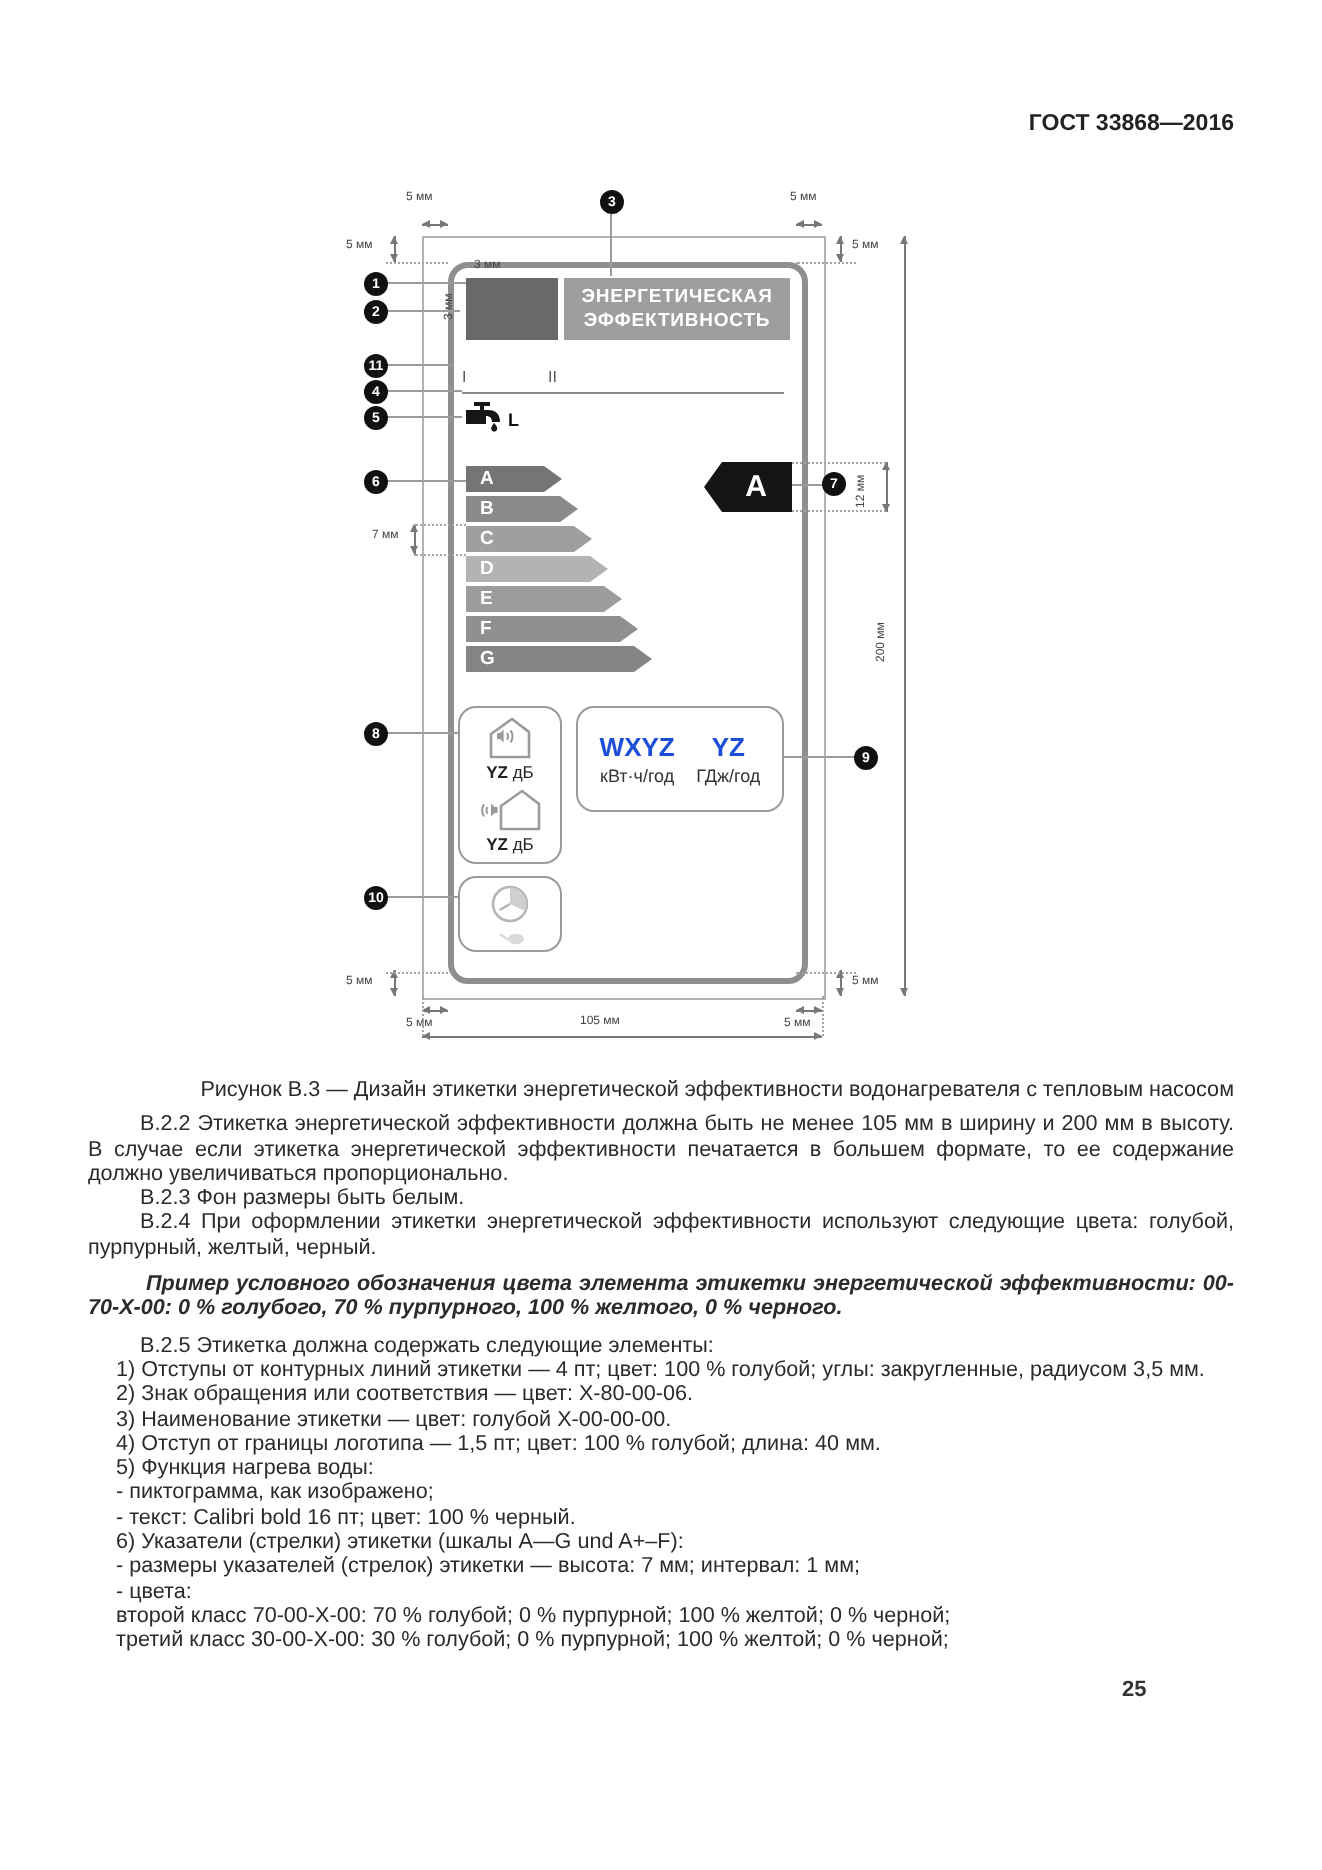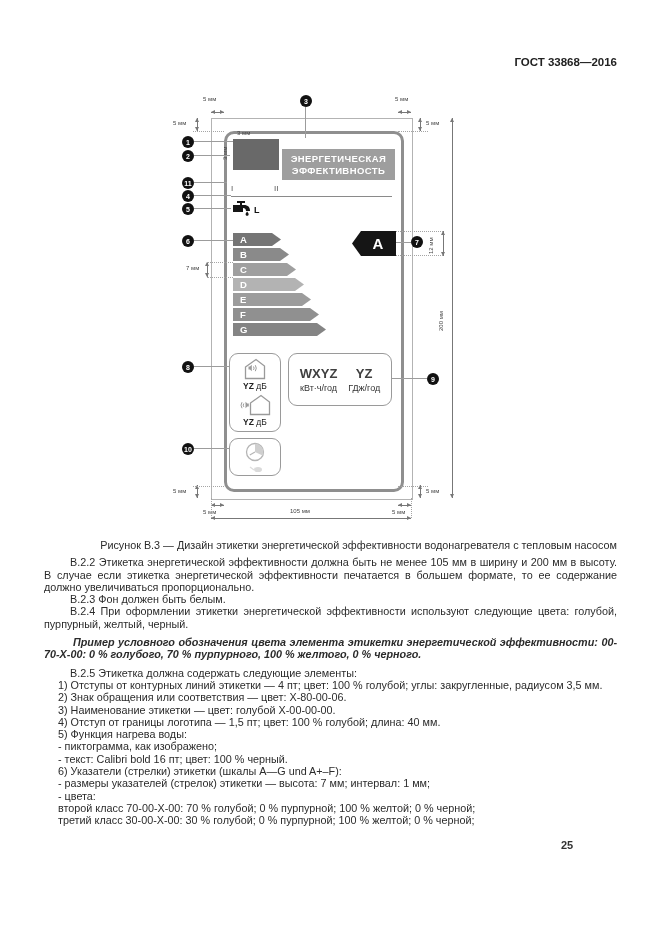--- a/index.html
+++ b/index.html
@@ -5,38 +5,38 @@
   html,body{margin:0;padding:0;}
   body{width:661px;height:935px;background:#f2f2f2;font-family:"Liberation Sans",sans-serif;}
   .page{position:relative;width:661px;height:935px;background:#ffffff;overflow:hidden;color:#2b2b2b;}
   .doc-header{position:absolute;top:56px;left:300px;width:317px;text-align:right;font-size:11.5px;font-weight:bold;color:#222;}
   
   .fig{position:absolute;left:0;top:0;width:661px;height:535px;}
   .abs{position:absolute;}
   .outer-rect{left:211px;top:118px;width:200px;height:380px;border:1px solid #b3b3b3;}
   .label-frame{left:224px;top:131px;width:174px;height:355px;border:3px solid #8f8f8f;border-radius:10px;background:#fff;}
   .logo-block{left:233px;top:139px;width:46px;height:31px;}
-  .title-block{left:282px;top:149px;width:113px;height:31px;display:flex;flex-direction:column;align-items:center;justify-content:center;color:#fff;font-weight:bold;font-size:9.5px;line-height:12px;letter-spacing:.4px;}
+  .title-block{left:282px;top:139px;width:113px;height:31px;display:flex;flex-direction:column;align-items:center;justify-content:center;color:#fff;font-weight:bold;font-size:9.5px;line-height:12px;letter-spacing:.4px;}
   .roman{font-size:8px;color:#555;}
   .divider{left:231px;top:196px;width:161px;height:1px;background:#8a8a8a;}
   .tap-letter{left:254px;top:205px;font-size:9px;font-weight:bold;color:#111;}
   .scale{left:233px;top:233px;width:110px;}
   .srow{position:relative;height:13px;margin-bottom:2px;color:#fff;font-weight:bold;font-size:9.5px;line-height:13px;padding-left:7px;box-sizing:border-box;clip-path:polygon(0 0,calc(100% - 9px) 0,100% 50%,calc(100% - 9px) 100%,0 100%);}
   .srow:nth-child(1){width:48px}.srow:nth-child(2){width:56px}.srow:nth-child(3){width:63px}
   .srow:nth-child(4){width:71px}.srow:nth-child(5){width:78px}.srow:nth-child(6){width:86px}
   .srow:nth-child(7){width:93px}
   .best-arrow{left:352px;top:231px;width:44px;height:25px;color:#fff;font-weight:bold;font-size:15px;display:flex;align-items:center;justify-content:center;padding-left:8px;box-sizing:border-box;clip-path:polygon(0 50%,9px 0,100% 0,100% 100%,9px 100%);}
   .round-box{border:1.5px solid #9a9a9a;border-radius:9px;background:#fff;box-sizing:border-box;}
   .sound-box{left:229px;top:353px;width:52px;height:79px;display:flex;flex-direction:column;align-items:center;justify-content:space-evenly;}
   .noise-lbl{font-size:8.5px;color:#222;margin-top:-3px;}
   .noise-lbl b{font-weight:bold;}
   .clock-box{left:229px;top:438px;width:52px;height:38px;display:flex;align-items:center;justify-content:center;}
   .energy-box{left:288px;top:353px;width:104px;height:53px;display:flex;align-items:center;justify-content:space-evenly;}
   .energy-col{display:flex;flex-direction:column;align-items:center;}
-  .energy-val{font-size:13px;font-weight:bold;color:#404040;}
+  .energy-val{font-size:13px;font-weight:bold;color:#1d4ed8;}
   .energy-unit{font-size:9px;color:#333;margin-top:2px;}
   
   .co{position:absolute;width:12px;height:12px;border-radius:50%;background:#111;color:#fff;font-size:7px;font-weight:bold;display:flex;align-items:center;justify-content:center;}
   .lead{position:absolute;height:1px;background:#9c9c9c;}
   .leadv{position:absolute;width:1px;background:#9c9c9c;}
   
   .dimh{position:absolute;height:1px;background:#777;}
   .dimh::before,.dimh::after{content:"";position:absolute;top:-2px;border-top:2.5px solid transparent;border-bottom:2.5px solid transparent;}
   .dimh::before{left:0;border-right:4px solid #777;}
   .dimh::after{right:0;border-left:4px solid #777;}
@@ -198,21 +198,21 @@
     <div class="dimlbl" style="left:392px;top:509px;">5 мм</div>
     <div class="dimlbl" style="left:290px;top:508px;">105 мм</div>
     <div class="dimh" style="left:211px;top:518px;width:200px;"></div>
     <div class="dotv" style="left:211px;top:498px;height:20px;"></div>
     <div class="dotv" style="left:411px;top:498px;height:20px;"></div>
   </div>
 
   <div class="content">
     <div class="caption">Рисунок В.3 — Дизайн этикетки энергетической эффективности водонагревателя с тепловым насосом</div>
     <p class="para">В.2.2 Этикетка энергетической эффективности должна быть не менее 105 мм в ширину и 200 мм в высоту. В случае если этикетка энергетической эффективности печатается в большем формате, то ее содержание должно увеличиваться пропорционально.</p>
-    <p class="para">В.2.3 Фон должен быть белым.</p>
+    <p class="para">В.2.3 Фон размеры быть белым.</p>
     <p class="para">В.2.4 При оформлении этикетки энергетической эффективности используют следующие цвета: голубой, пурпурный, желтый, черный.</p>
     <p class="example">Пример условного обозначения цвета элемента этикетки энергетической эффективности: 00-70-Х-00: 0 % голубого, 70 % пурпурного, 100 % желтого, 0 % черного.</p>
     <p class="para" style="text-indent:26px;margin-bottom:0;">В.2.5 Этикетка должна содержать следующие элементы:</p>
     <div class="item">1) Отступы от контурных линий этикетки — 4 пт; цвет: 100 % голубой; углы: закругленные, радиусом 3,5 мм.</div>
     <div class="item">2) Знак обращения или соответствия — цвет: Х-80-00-06.</div>
     <div class="item">3) Наименование этикетки — цвет: голубой Х-00-00-00.</div>
     <div class="item">4) Отступ от границы логотипа — 1,5 пт; цвет: 100 % голубой; длина: 40 мм.</div>
     <div class="item">5) Функция нагрева воды:</div>
     <div class="item">- пиктограмма, как изображено;</div>
     <div class="item">- текст: Calibri bold 16 пт; цвет: 100 % черный.</div>

